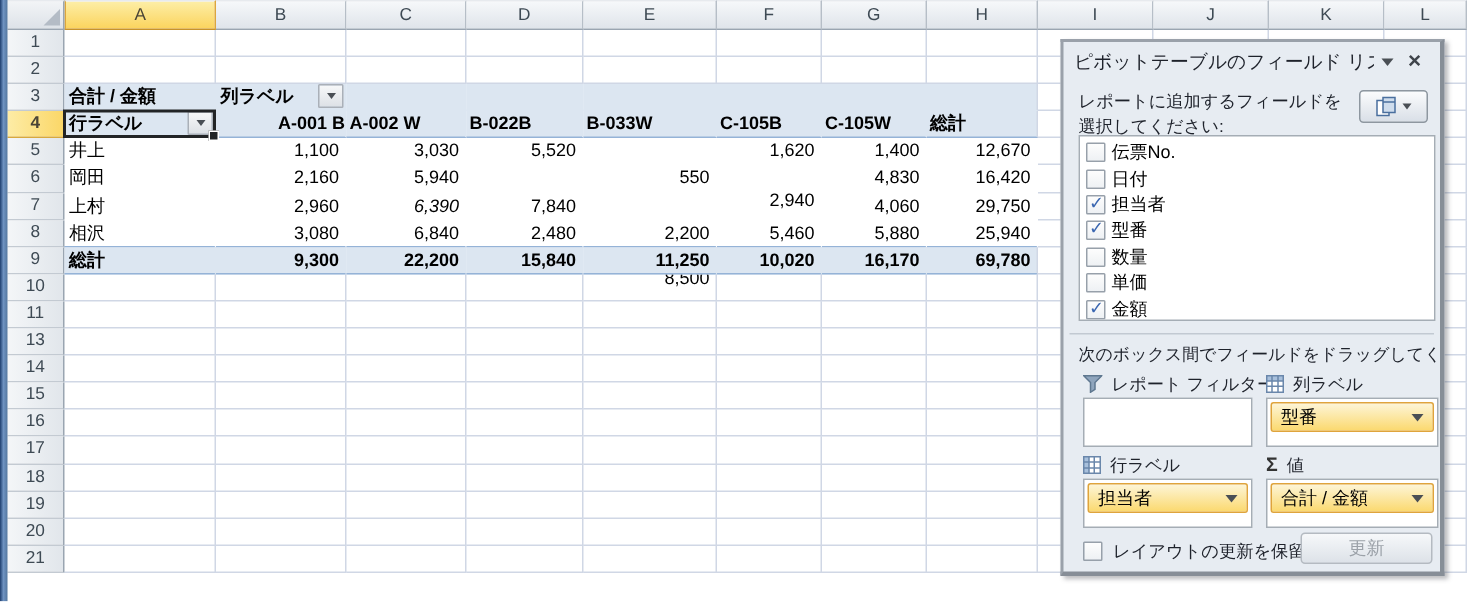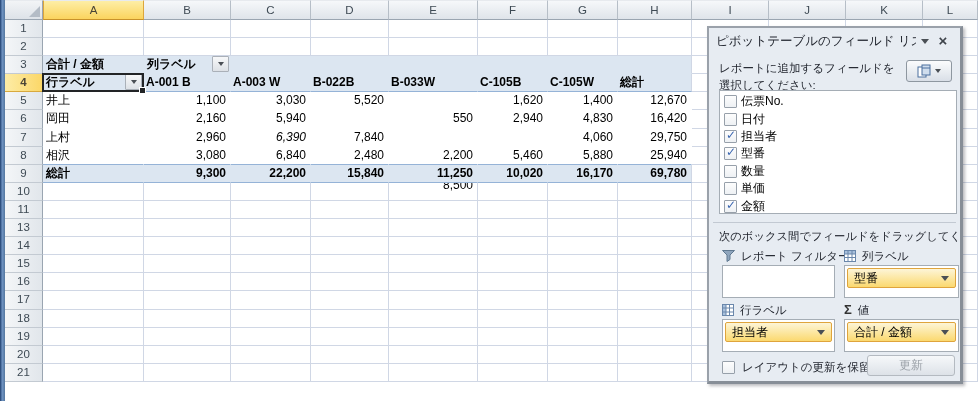--- a/index.html
+++ b/index.html
@@ -152,22 +152,22 @@
           <div class="cell" style="width: 77px;"></div>
           <div class="cell" style="width: 77px;"></div>
           <div class="cell" style="width: 77px;"></div>
           <div class="cell" style="width: 55px;"></div>
         </div>
         <div class="gridrow">
           <div class="rh sel">4</div>
           <div class="cell pv bold jp pvh" style="width: 101px;"><span>行ラベル</span><button class="dd" style="right: 1px;">
               <span class="tri-down sm"></span>
             </button><div class="selbox"></div><div class="fillhandle"></div></div>
-          <div class="cell pv bold hdr pvh" style="width: 87px;"><span>A-001 B</span></div>
-          <div class="cell pv bold hdr pvh" style="width: 80px;"><span>A-003 W</span></div>
+          <div class="cell pv bold hdr pvh" style="width: 87px; text-align: right;"><span>A-001 B</span></div>
+          <div class="cell pv bold hdr pvh" style="width: 80px;"><span>A-002 W</span></div>
           <div class="cell pv bold hdr pvh" style="width: 78px;"><span>B-022B</span></div>
           <div class="cell pv bold hdr pvh" style="width: 89px;"><span>B-033W</span></div>
           <div class="cell pv bold hdr pvh" style="width: 70px;"><span>C-105B</span></div>
           <div class="cell pv bold hdr pvh" style="width: 70px;"><span>C-105W</span></div>
           <div class="cell pv bold hdr pvh lastpv" style="width: 74px;"><span>総計</span></div>
           <div class="cell" style="width: 77px;"></div>
           <div class="cell" style="width: 77px;"></div>
           <div class="cell" style="width: 77px;"></div>
           <div class="cell" style="width: 55px;"></div>
         </div>
@@ -186,21 +186,21 @@
           <div class="cell" style="width: 77px;"></div>
           <div class="cell" style="width: 55px;"></div>
         </div>
         <div class="gridrow">
           <div class="rh">6</div>
           <div class="cell jp pvw" style="width: 101px;"><span>岡田</span></div>
           <div class="cell num pvw" style="width: 87px;"><span>2,160</span></div>
           <div class="cell num pvw" style="width: 80px;"><span>5,940</span></div>
           <div class="cell num pvw" style="width: 78px;"><span></span></div>
           <div class="cell num pvw" style="width: 89px;"><span>550</span></div>
-          <div class="cell num pvw" style="width: 70px;"><span>2,940</span></div>
+          <div class="cell num pvw" style="width: 70px; margin-top: 15px;"><span>2,940</span></div>
           <div class="cell num pvw" style="width: 70px;"><span>4,830</span></div>
           <div class="cell num pvw" style="width: 74px;"><span>16,420</span></div>
           <div class="cell" style="width: 77px;"></div>
           <div class="cell" style="width: 77px;"></div>
           <div class="cell" style="width: 77px;"></div>
           <div class="cell" style="width: 55px;"></div>
         </div>
         <div class="gridrow">
           <div class="rh">7</div>
           <div class="cell jp pvw" style="width: 101px;"><span>上村</span></div>

